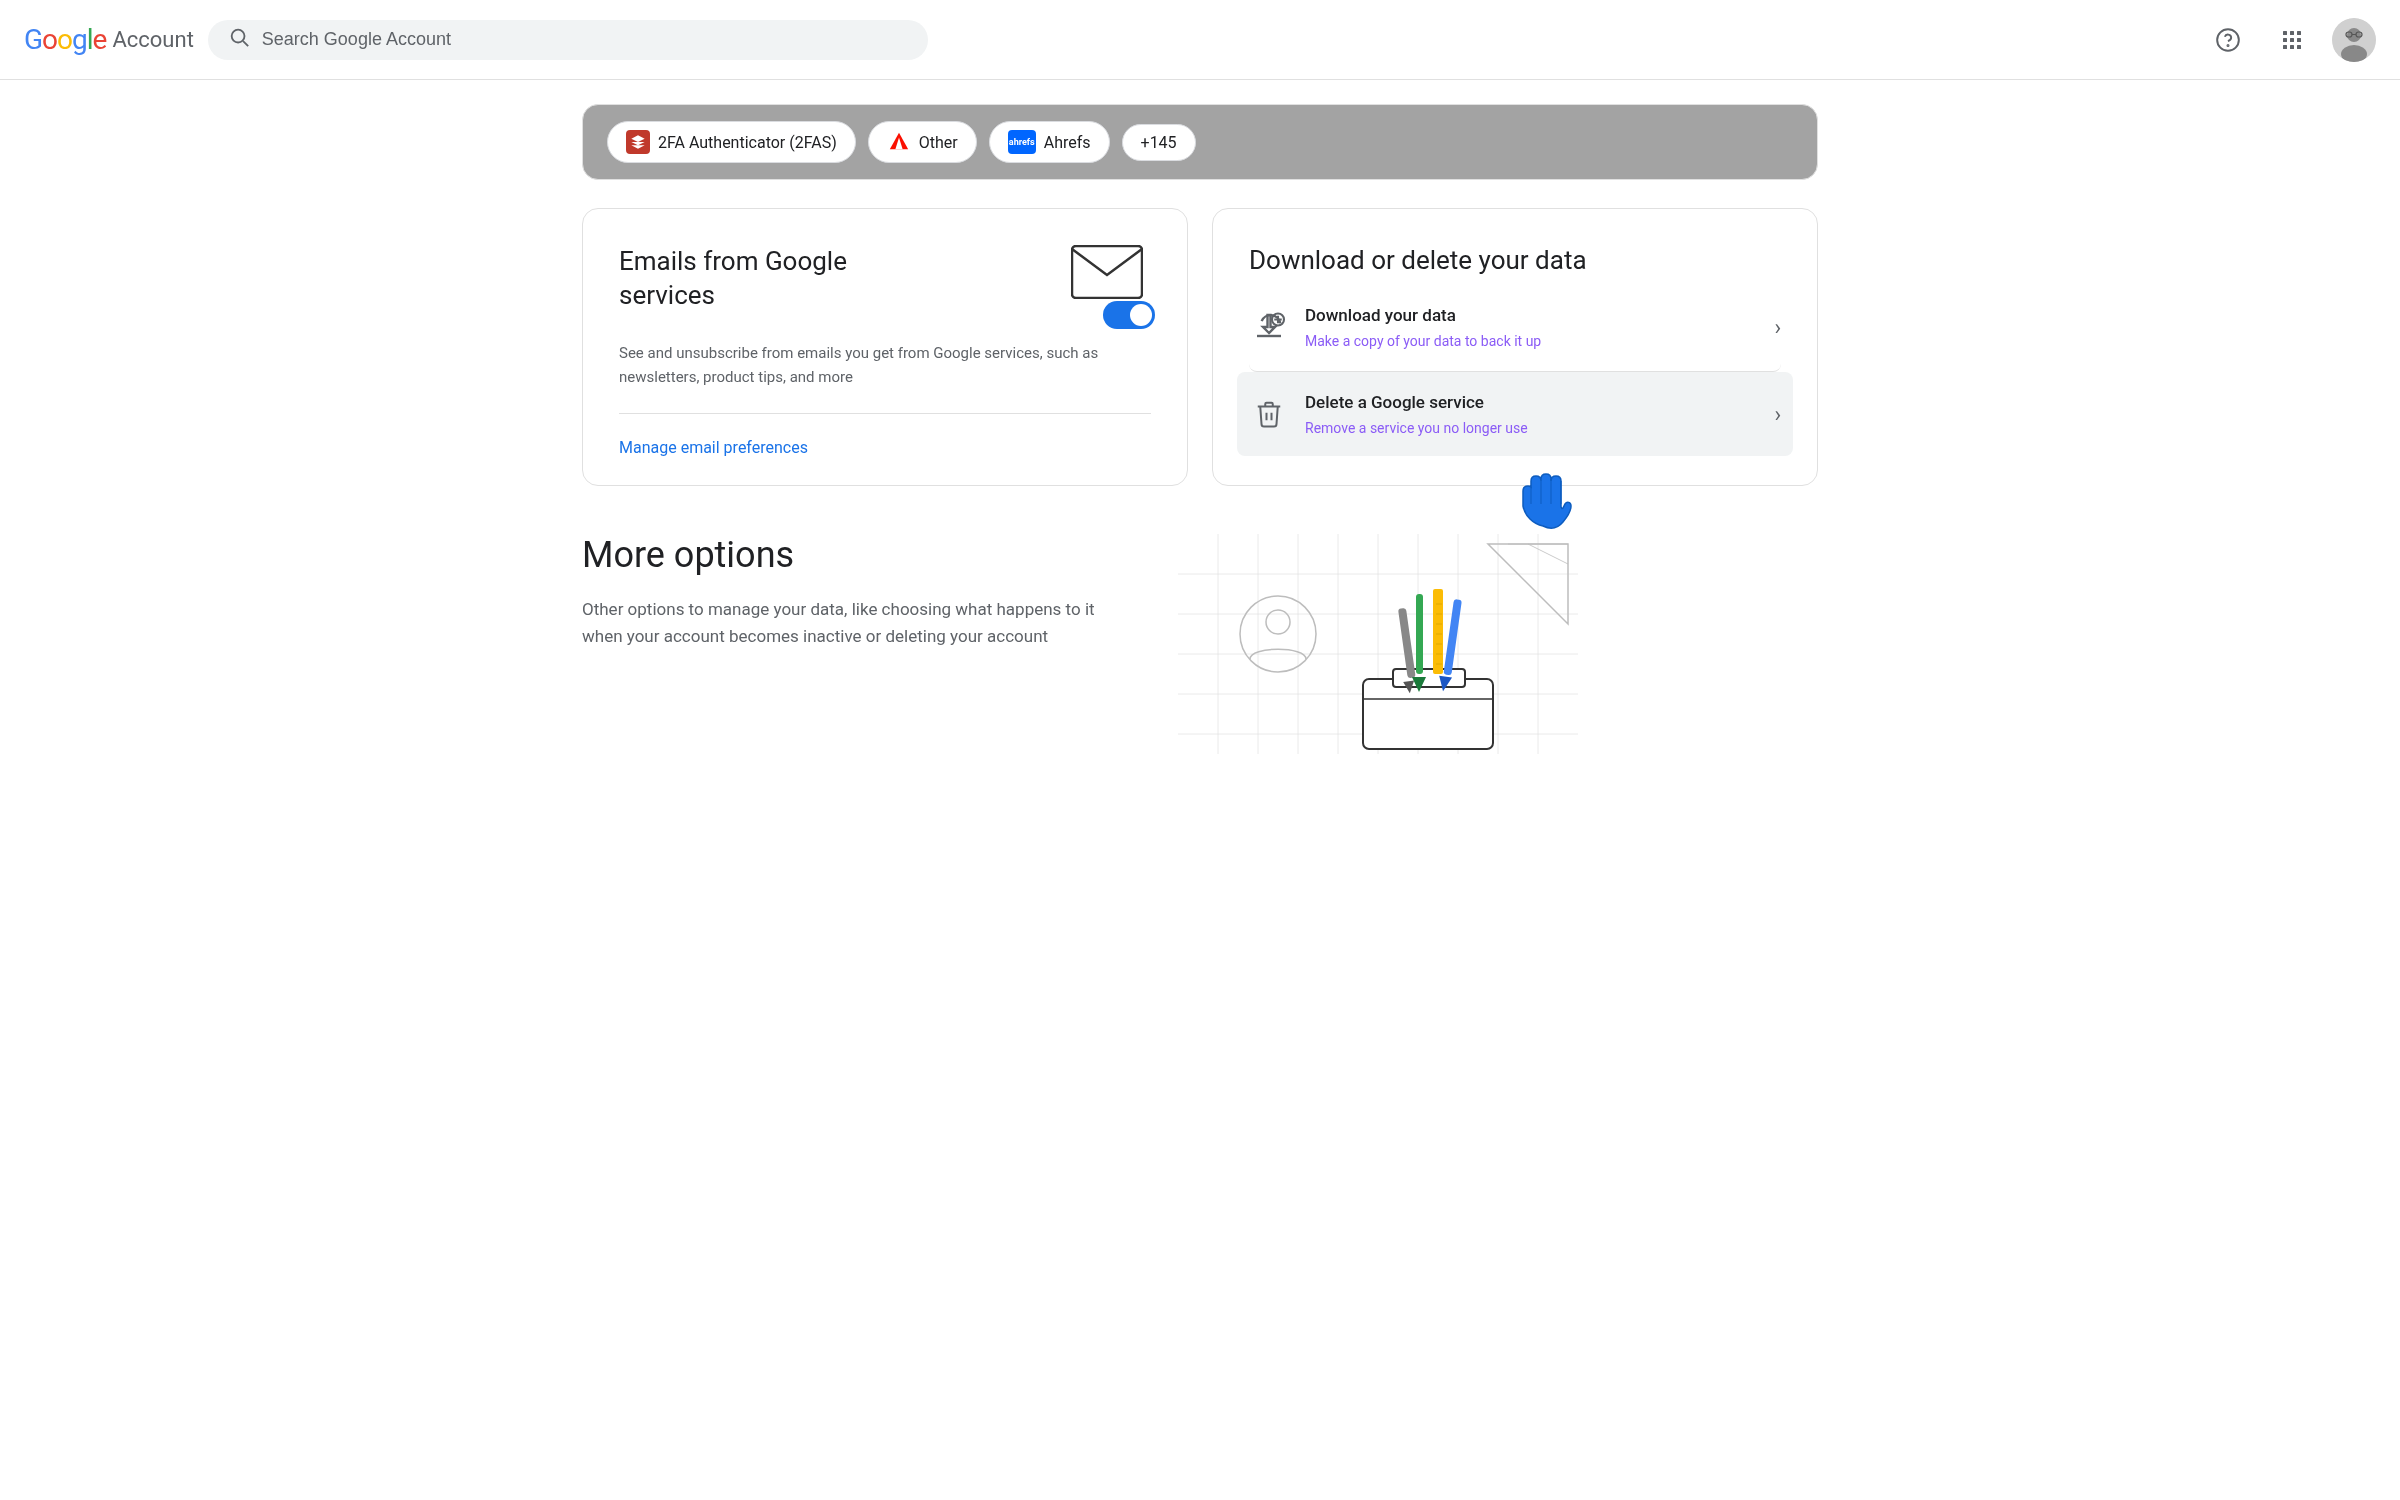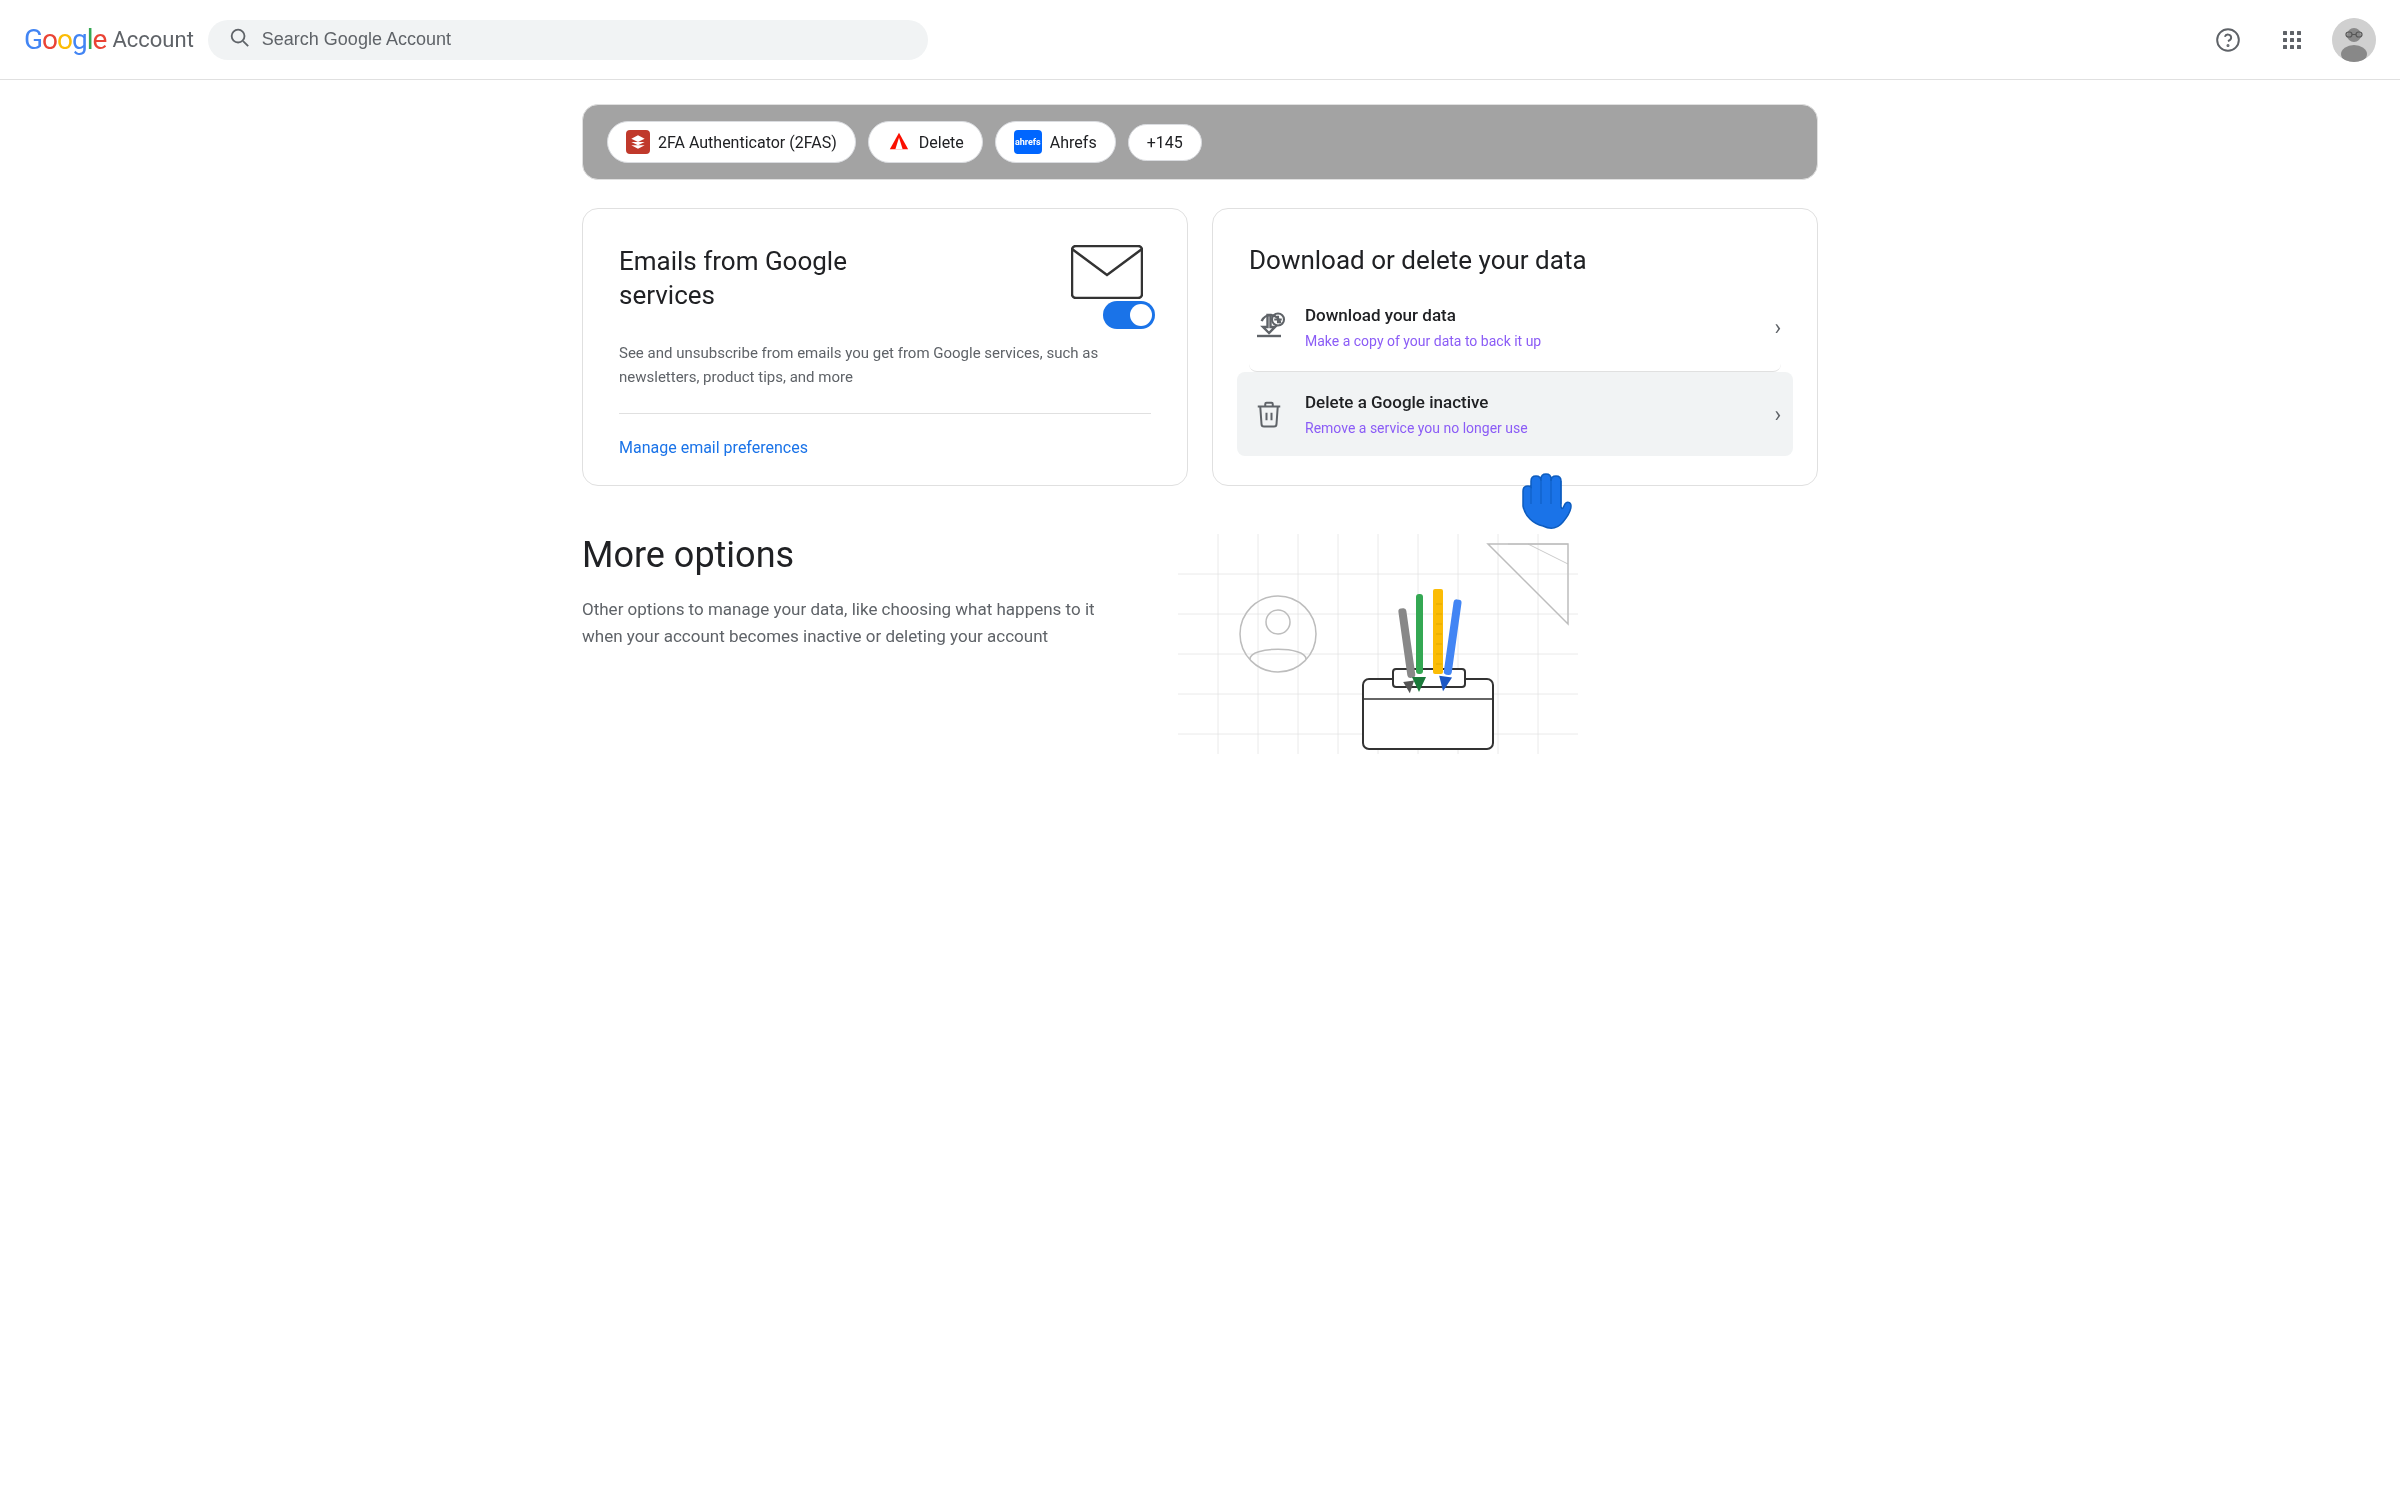--- a/index.html
+++ b/index.html
@@ -395,21 +395,21 @@
       </div>
       <span>2FA Authenticator (2FAS)</span>
     </div>
     <div class="chip chip-adobe">
       <div class="chip-icon" style="color:#FA0F00; font-size:22px; font-weight:900; width:24px; height:24px; display:flex; align-items:center; justify-content:center;">
         <svg width="22" height="22" viewBox="0 0 24 24">
           <polygon points="12,2 22,20 2,20" fill="#FA0F00"></polygon>
           <polygon points="12,7 8,20 16,20" fill="#fff"></polygon>
         </svg>
       </div>
-      <span>Delete</span>
+      <span>Other</span>
     </div>
     <div class="chip chip-ahrefs">
       <div class="chip-icon" style="background:#0066ff; color:#fff; font-size:9px; font-weight:700; width:28px; height:24px; border-radius:4px; display:flex; align-items:center; justify-content:center; padding: 0 2px;">ahrefs</div>
       <span>Ahrefs</span>
     </div>
     <div class="chip chip-more">
       <span>+145</span>
     </div>
   </div>
 
@@ -458,21 +458,21 @@
       <div class="download-item delete-item" style="background: #f1f3f4; border-radius: 8px; padding: 20px 12px; margin: 0 -12px;">
         <div class="download-item-icon">
           <svg width="30" height="30" viewBox="0 0 24 24" fill="none" stroke="#5f6368" stroke-width="1.6">
             <polyline points="3 6 5 6 21 6"></polyline>
             <path d="M19 6l-1 14a2 2 0 0 1-2 2H8a2 2 0 0 1-2-2L5 6"></path>
             <path d="M10 11v6M14 11v6"></path>
             <path d="M9 6V4a1 1 0 0 1 1-1h4a1 1 0 0 1 1 1v2"></path>
           </svg>
         </div>
         <div class="download-item-text">
-          <div class="download-item-title">Delete a Google inactive</div>
+          <div class="download-item-title">Delete a Google service</div>
           <div class="download-item-desc">Remove a service you no longer use</div>
         </div>
         <span class="download-item-chevron">›</span>
       </div>
 
       <div class="cursor-overlay">
         <svg width="70" height="80" viewBox="0 0 70 80" fill="none">
 
           <g transform="translate(5, 5)">
 

